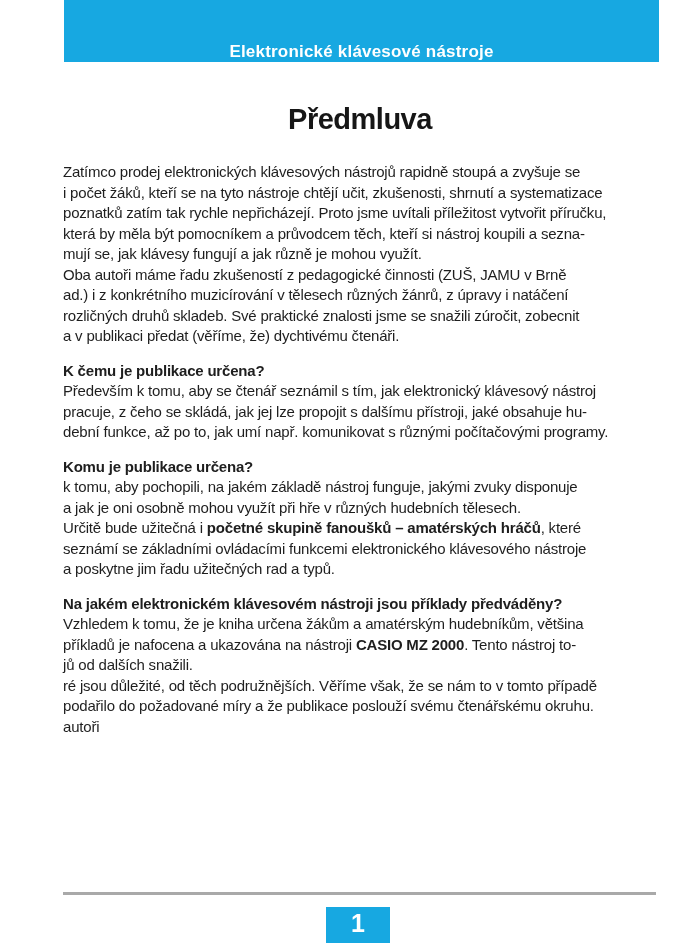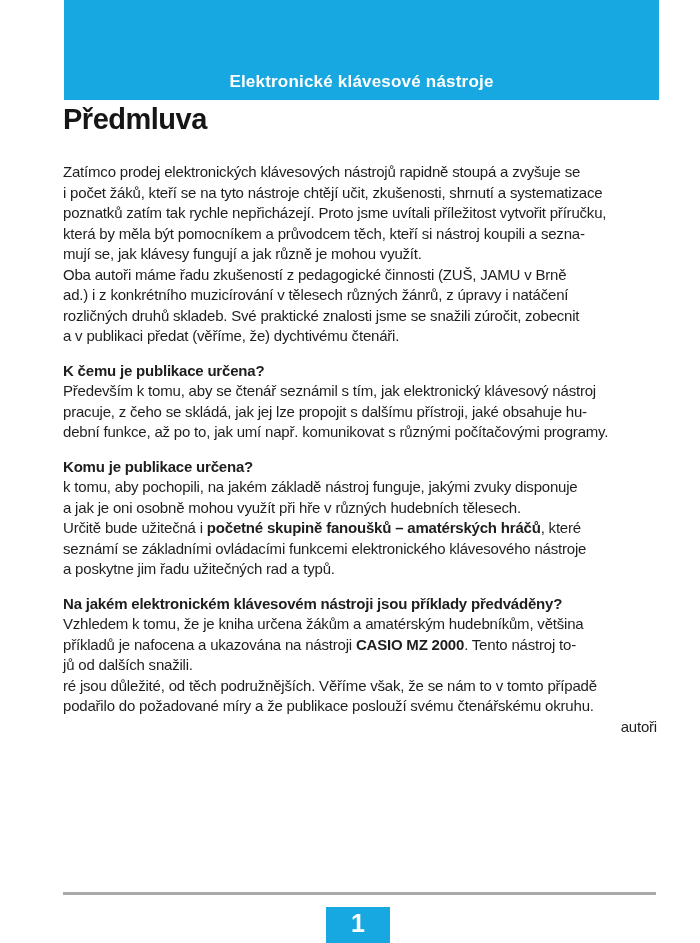--- a/index.html
+++ b/index.html
@@ -11,49 +11,49 @@
   .page{
     position:relative;
     width:700px;height:943px;
     background:#ffffff;
     overflow:hidden;
     font-family:"Liberation Sans", sans-serif;
     color:var(--text);
   }
   .header-bar{
     position:absolute;left:64px;top:0;
-    width:595px;height:100px;
+    width:595px;height:62px;
     background:var(--accent);
     display:flex;align-items:flex-end;justify-content:center;
     box-sizing:border-box;
-    padding-bottom:8px;
   }
   .header-title{
     color:#ffffff;
     font-weight:bold;
     font-size:17px;
     letter-spacing:0.2px;
   }
   .content{
     position:absolute;left:63px;top:96px;width:594px;
     font-size:15px;
     line-height:20.5px;
     letter-spacing:-0.2px;
   }
   .page-title{
+    text-align:center;
     font-size:29px;
     font-weight:bold;
     letter-spacing:-0.5px;
     color:#161616;
     margin:6px 0 26px 0;
     line-height:34px;
   }
   .para{margin:0;}
   .heading{margin-top:14px;font-weight:bold;}
-  .signature{text-align:right;}
+  .signature{}
   .ln{white-space:nowrap;}
   .ln .b{font-weight:bold;}
   .footer-rule{
     position:absolute;left:63px;top:892px;
     width:593px;height:3px;
     background:var(--rule);
   }
   .page-number-box{
     position:absolute;left:326px;top:907px;
     width:64px;height:36px;

